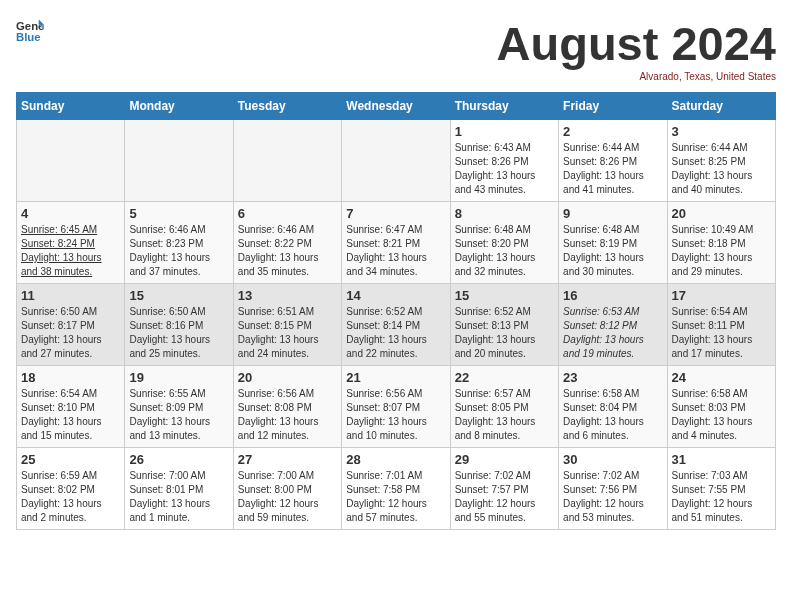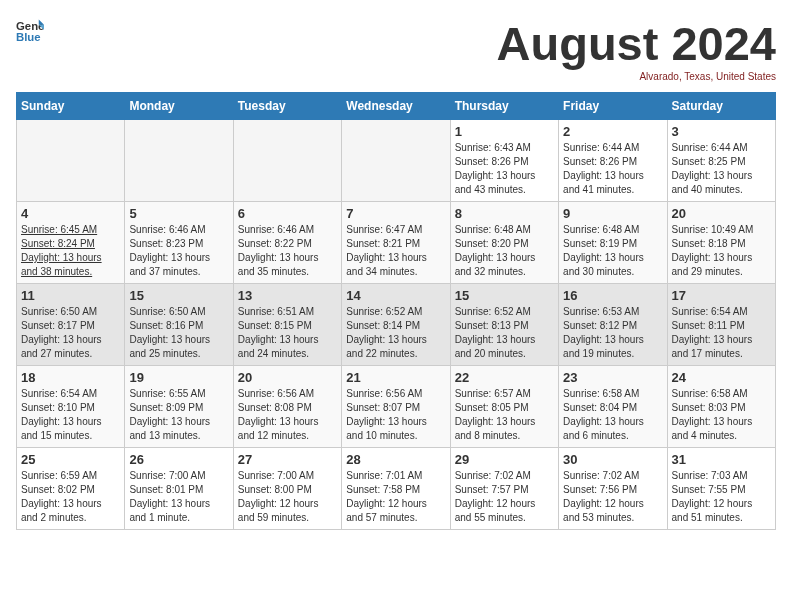--- a/index.html
+++ b/index.html
@@ -224,21 +224,21 @@
         </td>
         <td>
           <span class="day-number">15</span>
           <div class="day-info" style="white-space: pre-line;">Sunrise: 6:52 AM
 Sunset: 8:13 PM
 Daylight: 13 hours
 and 20 minutes.</div>
         </td>
         <td>
           <span class="day-number">16</span>
-          <div class="day-info" style="white-space: pre-line;">Sunrise: 6:53 AM
+          <div class="day-info" style="white-space: pre-line; font-style: italic;">Sunrise: 6:53 AM
 Sunset: 8:12 PM
 Daylight: 13 hours
 and 19 minutes.</div>
         </td>
         <td>
           <span class="day-number">17</span>
           <div class="day-info" style="white-space: pre-line;">Sunrise: 6:54 AM
 Sunset: 8:11 PM
 Daylight: 13 hours
 and 17 minutes.</div>

